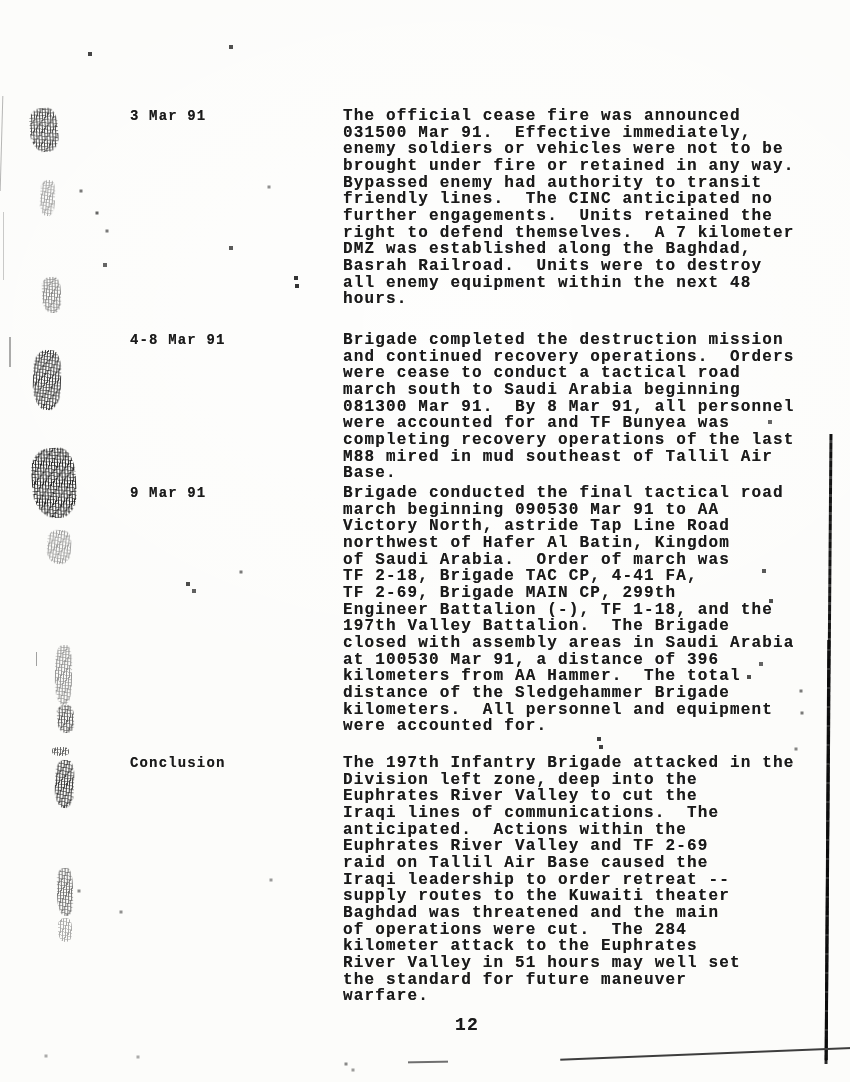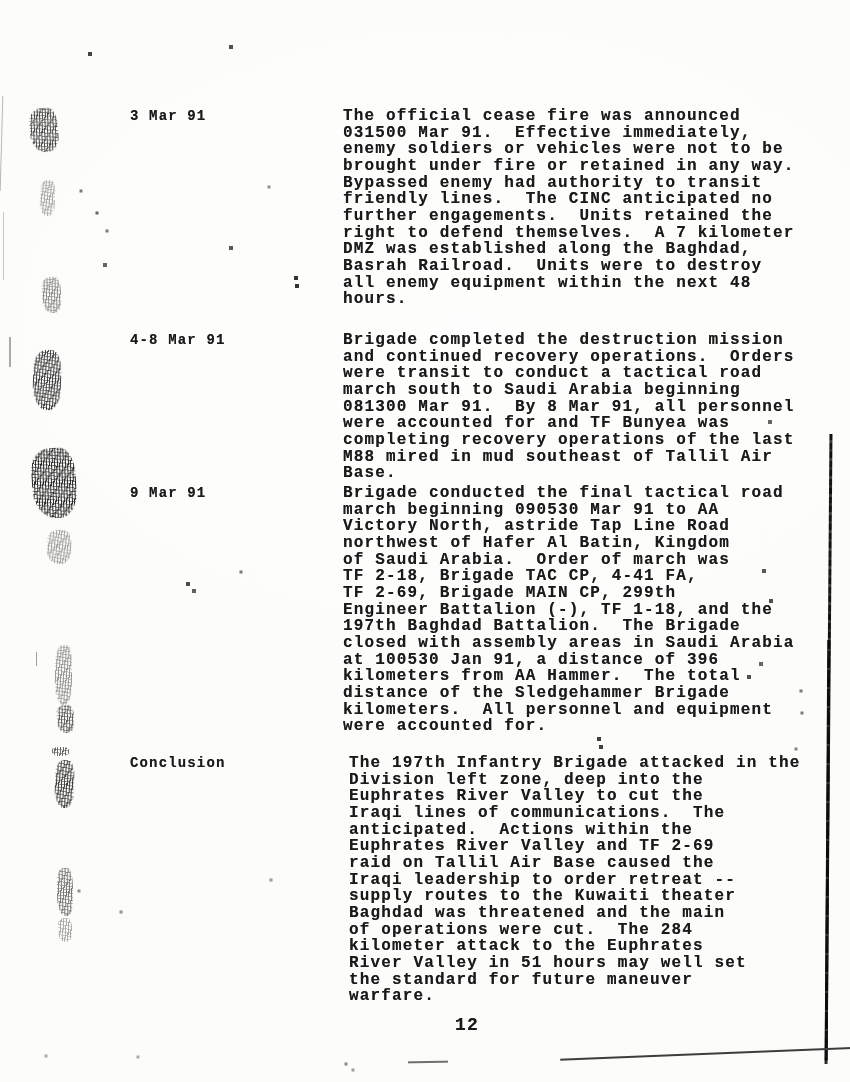--- a/index.html
+++ b/index.html
@@ -12,21 +12,21 @@
       #fcfcfa;
     overflow:hidden;
     font-family:"Liberation Mono","DejaVu Sans Mono",monospace;
     color:#1a1a1a;
   }
   .sections{position:absolute;inset:0;}
   .sec{position:absolute;left:0;right:0;}
   .sec:nth-child(1){top:108px;}
   .sec:nth-child(2){top:312px;margin-top:20px;}
   .sec:nth-child(3){top:485px;}
-  .sec:nth-child(4){top:755px;padding-left:6px;}
+  .sec:nth-child(4){top:755px;}
   .sec .label{
     position:absolute;left:130px;top:0;
     font-size:14px;font-weight:bold;letter-spacing:1.15px;white-space:pre;
   }
   .sec .lines{margin-left:343px;width:470px;}
   .ln{
     font-size:16px;font-weight:bold;letter-spacing:1.15px;
     line-height:16.65px;white-space:pre;
     text-shadow:0 0 .4px rgba(10,10,10,.55);
   }
@@ -143,44 +143,44 @@
           <div class="ln">all enemy equipment within the next 48</div>
           <div class="ln">hours.</div>
         </div>
   </div>
 
   <div class="sec">
     <div class="label">4-8 Mar 91</div>
     <div class="lines">
           <div class="ln">Brigade completed the destruction mission</div>
           <div class="ln">and continued recovery operations.  Orders</div>
-          <div class="ln">were transit to conduct a tactical road</div>
+          <div class="ln">were cease to conduct a tactical road</div>
           <div class="ln">march south to Saudi Arabia beginning</div>
           <div class="ln">081300 Mar 91.  By 8 Mar 91, all personnel</div>
           <div class="ln">were accounted for and TF Bunyea was</div>
           <div class="ln">completing recovery operations of the last</div>
           <div class="ln">M88 mired in mud southeast of Tallil Air</div>
           <div class="ln">Base.</div>
         </div>
   </div>
 
   <div class="sec">
     <div class="label">9 Mar 91</div>
     <div class="lines">
           <div class="ln">Brigade conducted the final tactical road</div>
           <div class="ln">march beginning 090530 Mar 91 to AA</div>
           <div class="ln">Victory North, astride Tap Line Road</div>
           <div class="ln">northwest of Hafer Al Batin, Kingdom</div>
           <div class="ln">of Saudi Arabia.  Order of march was</div>
           <div class="ln">TF 2-18, Brigade TAC CP, 4-41 FA,</div>
           <div class="ln">TF 2-69, Brigade MAIN CP, 299th</div>
           <div class="ln">Engineer Battalion (-), TF 1-18, and the</div>
-          <div class="ln">197th Baghdad Battalion.  The Brigade</div>
+          <div class="ln">197th Valley Battalion.  The Brigade</div>
           <div class="ln">closed with assembly areas in Saudi Arabia</div>
-          <div class="ln">at 100530 Jan 91, a distance of 396</div>
+          <div class="ln">at 100530 Mar 91, a distance of 396</div>
           <div class="ln">kilometers from AA Hammer.  The total</div>
           <div class="ln">distance of the Sledgehammer Brigade</div>
           <div class="ln">kilometers.  All personnel and equipment</div>
           <div class="ln">were accounted for.</div>
         </div>
   </div>
 
   <div class="sec">
     <div class="label">Conclusion</div>
     <div class="lines">

